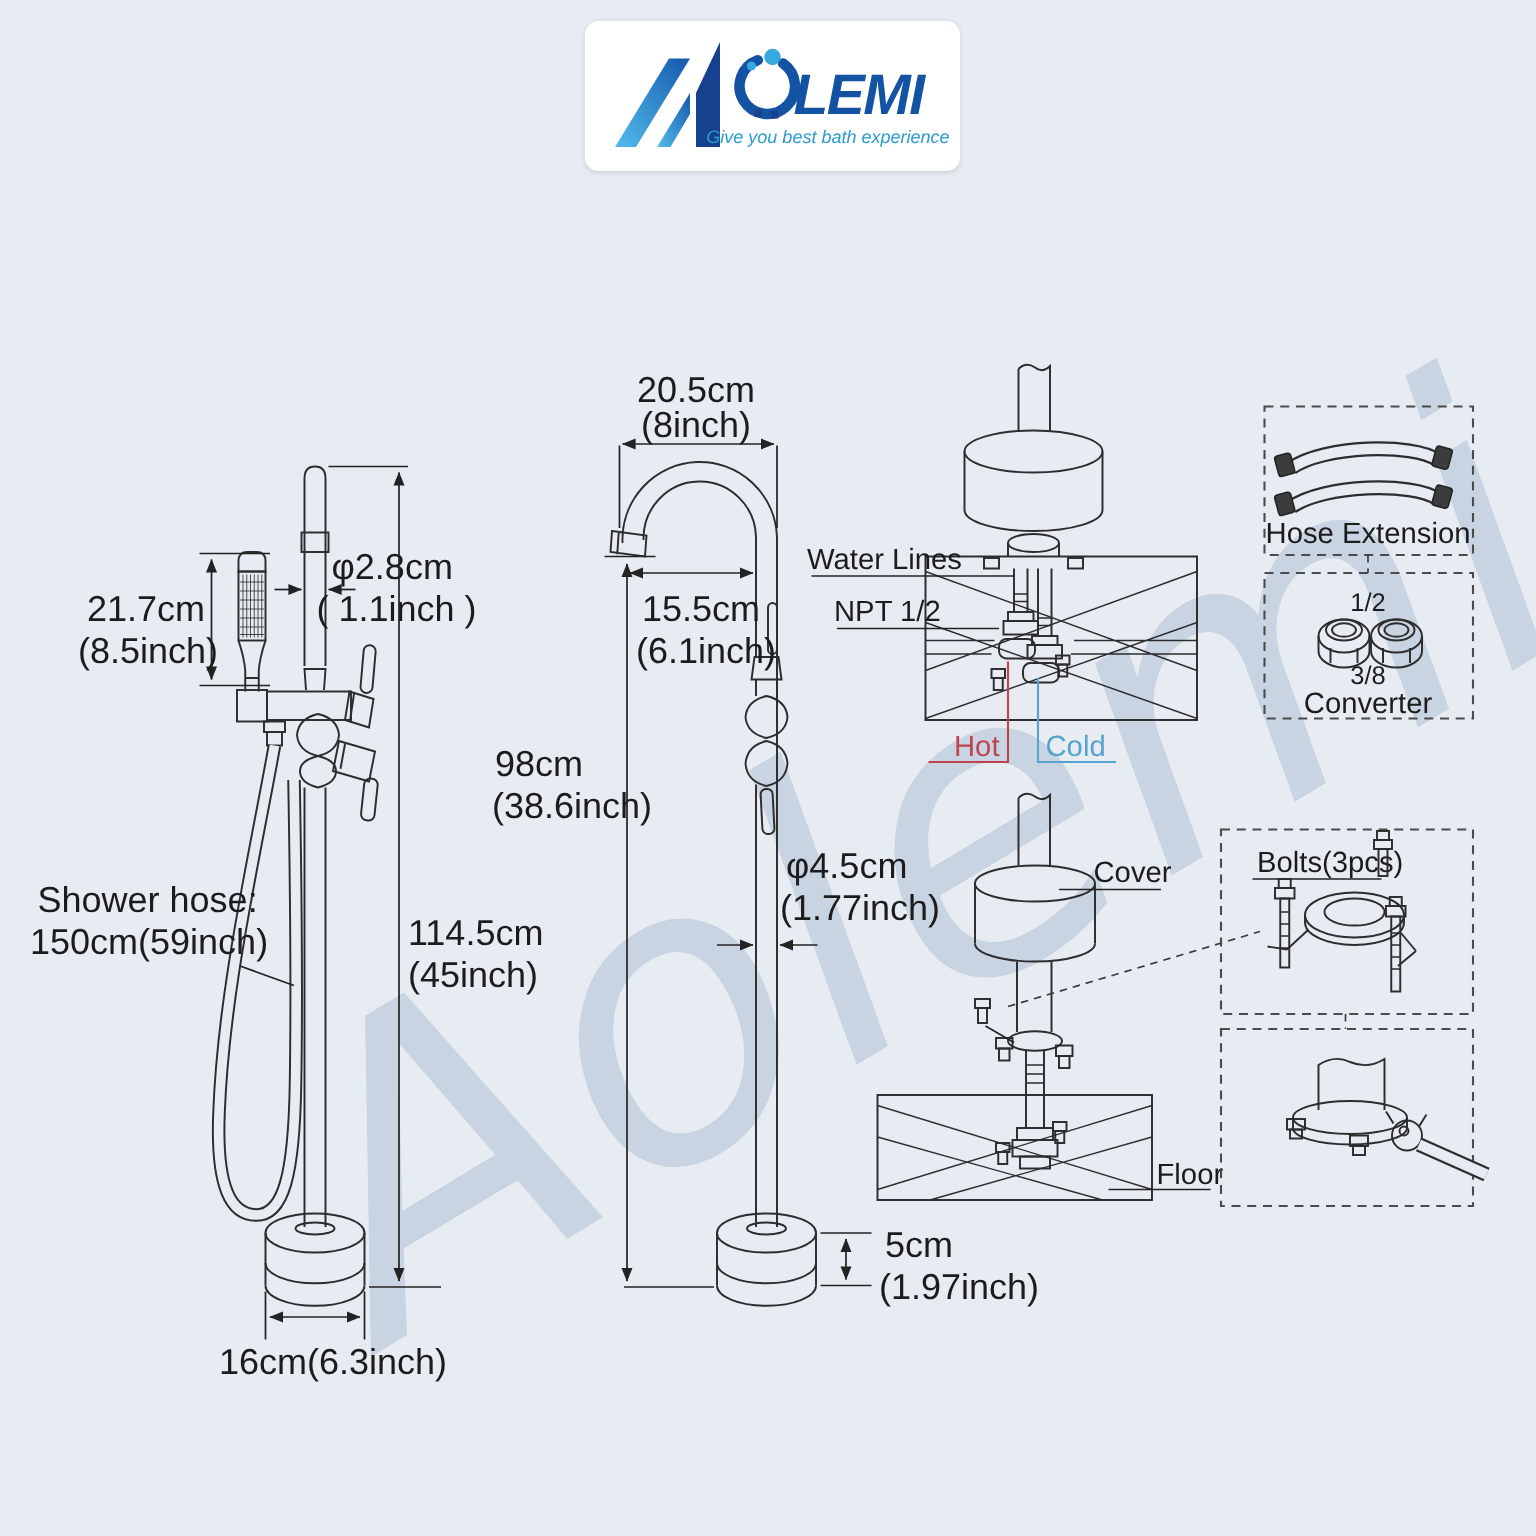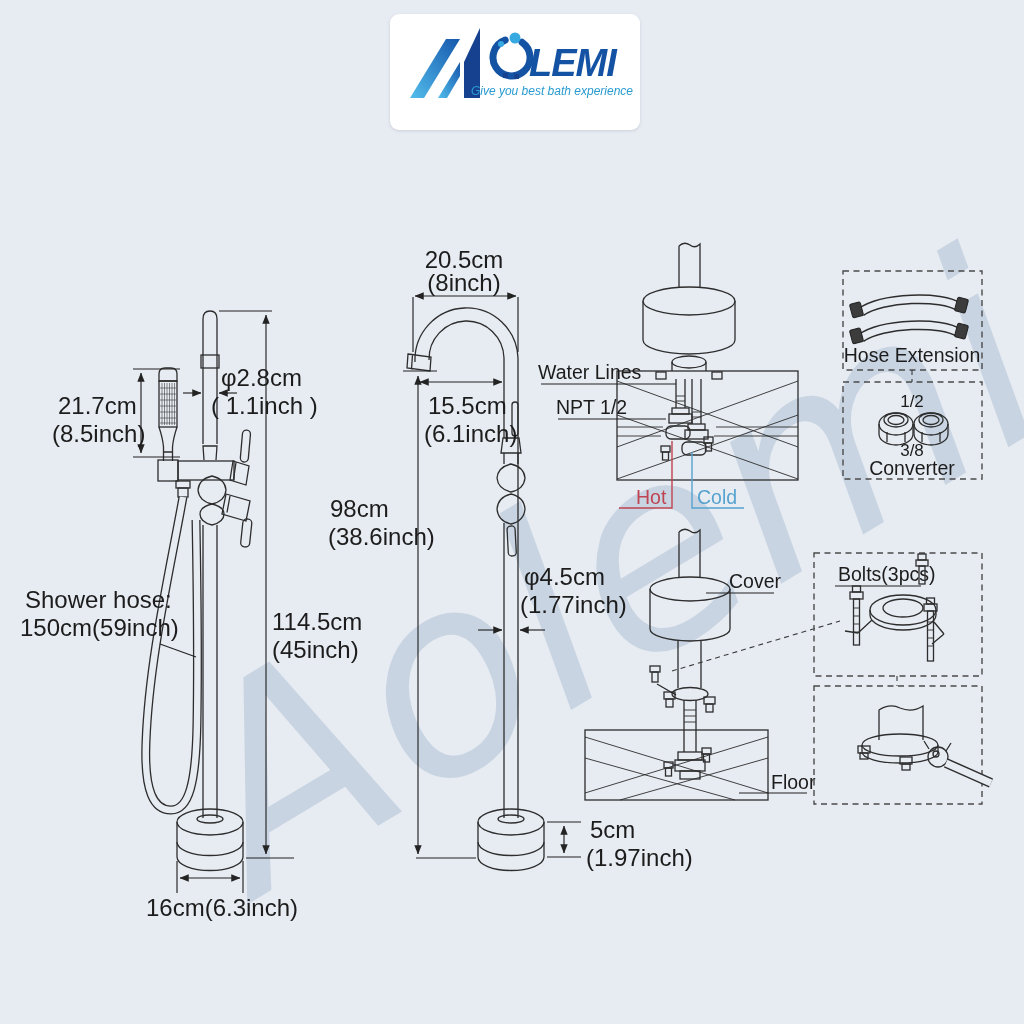--- a/index.html
+++ b/index.html
@@ -3,21 +3,21 @@
 <meta charset="utf-8">
 <style>
   html,body{margin:0;padding:0;}
   body{width:1024px;height:1024px;background:var(--page-bg,#e7ebf2);overflow:hidden;
        font-family:"Liberation Sans",sans-serif;}
   .stage{position:relative;width:1024px;height:1024px;overflow:hidden;}
   .watermark{position:absolute;left:85px;top:440px;width:1060px;line-height:1;
     font-size:270px;font-style:italic;font-weight:400;letter-spacing:2px;text-align:center;
     font-family:"DejaVu Sans",sans-serif;color:var(--watermark,#c8d4e2);
     transform:rotate(-31deg);user-select:none;z-index:0;}
-  .logo-card{position:absolute;left:390px;top:14px;width:250px;height:116px;background:#ffffff;
+  .logo-card{position:absolute;left:390px;top:14px;width:250px;height:100px;background:#ffffff;
     border-radius:9px;box-shadow:0 1px 3px rgba(120,130,150,.25);z-index:2;}
   .drawing{position:absolute;left:0;top:0;z-index:1;}
   
   .ln{fill:none;stroke:var(--line,#2d2d2d);stroke-width:1.3;}
   .hatch{fill:none;stroke:var(--line,#2d2d2d);stroke-width:.9;}
   .fine{fill:none;stroke:var(--line,#2d2d2d);stroke-width:.55;}
   .dim{fill:none;stroke:#232323;stroke-width:1.15;}
   .dimdash{fill:none;stroke:#3a3a3a;stroke-width:1.1;stroke-dasharray:5 4;}
   .boxdash{fill:none;stroke:#4b4b4b;stroke-width:1.4;stroke-dasharray:6 4.5;}
   .tube-o{fill:none;stroke:var(--line,#2d2d2d);stroke-width:9;}

